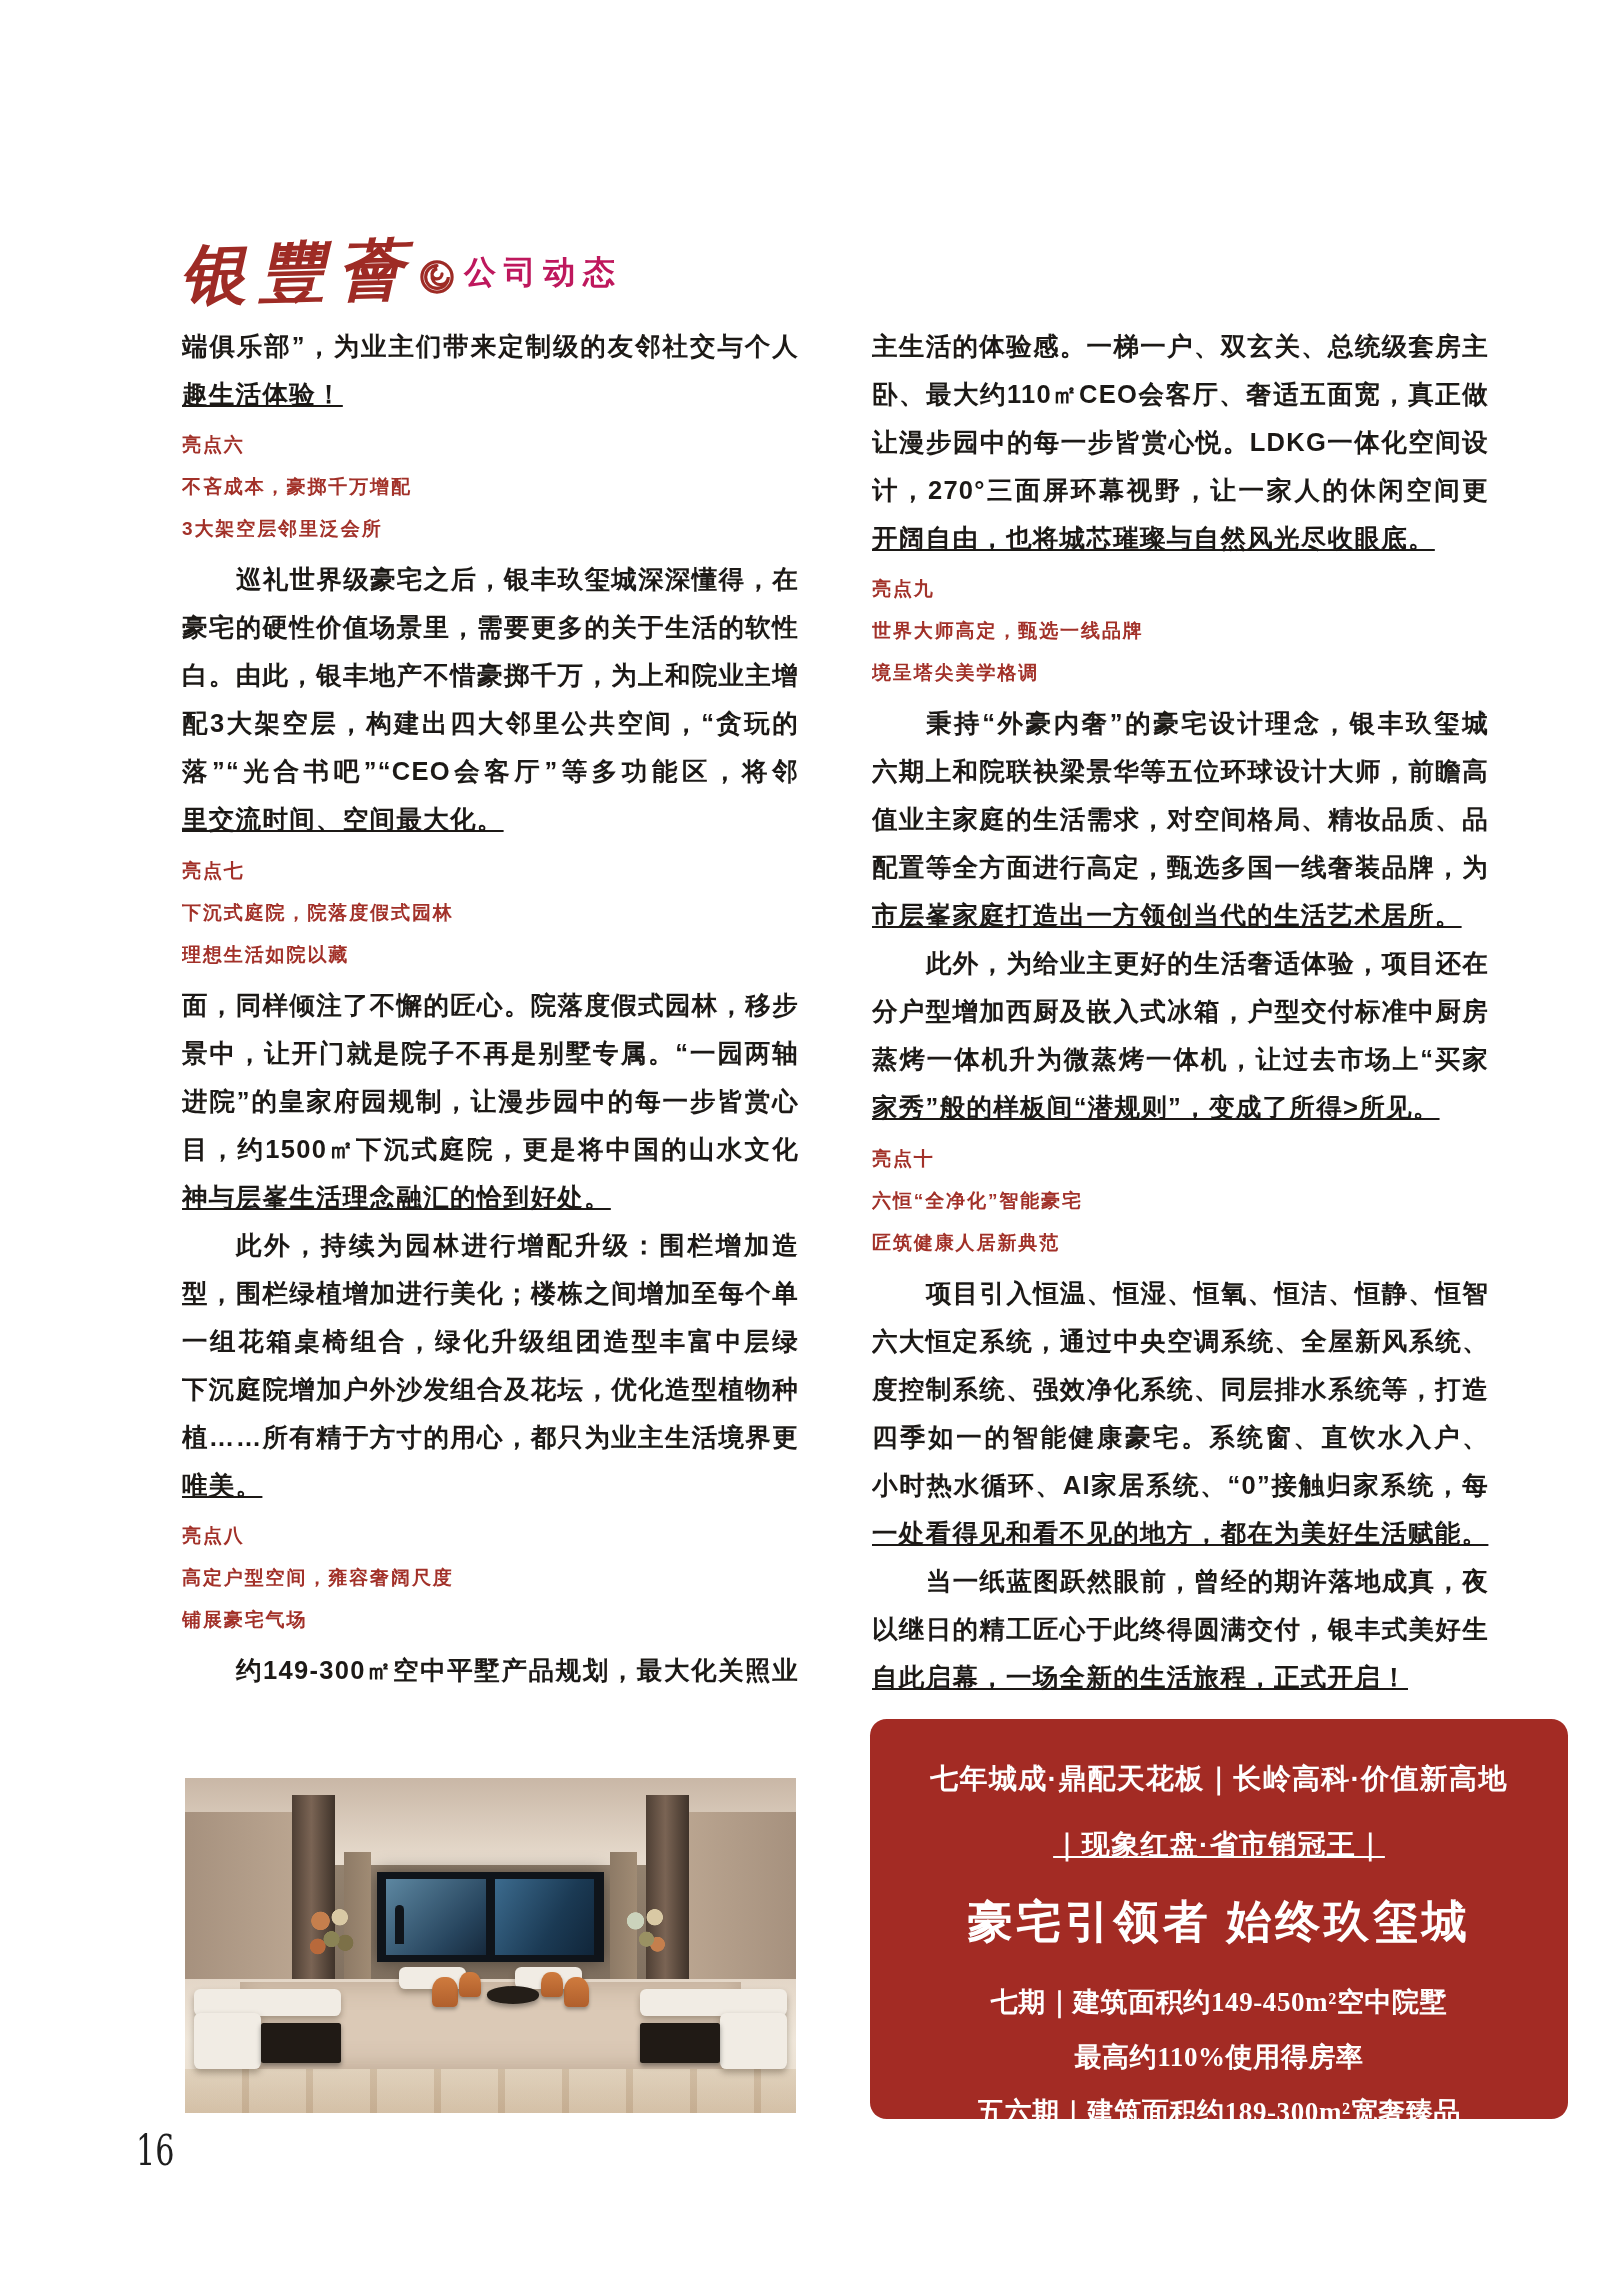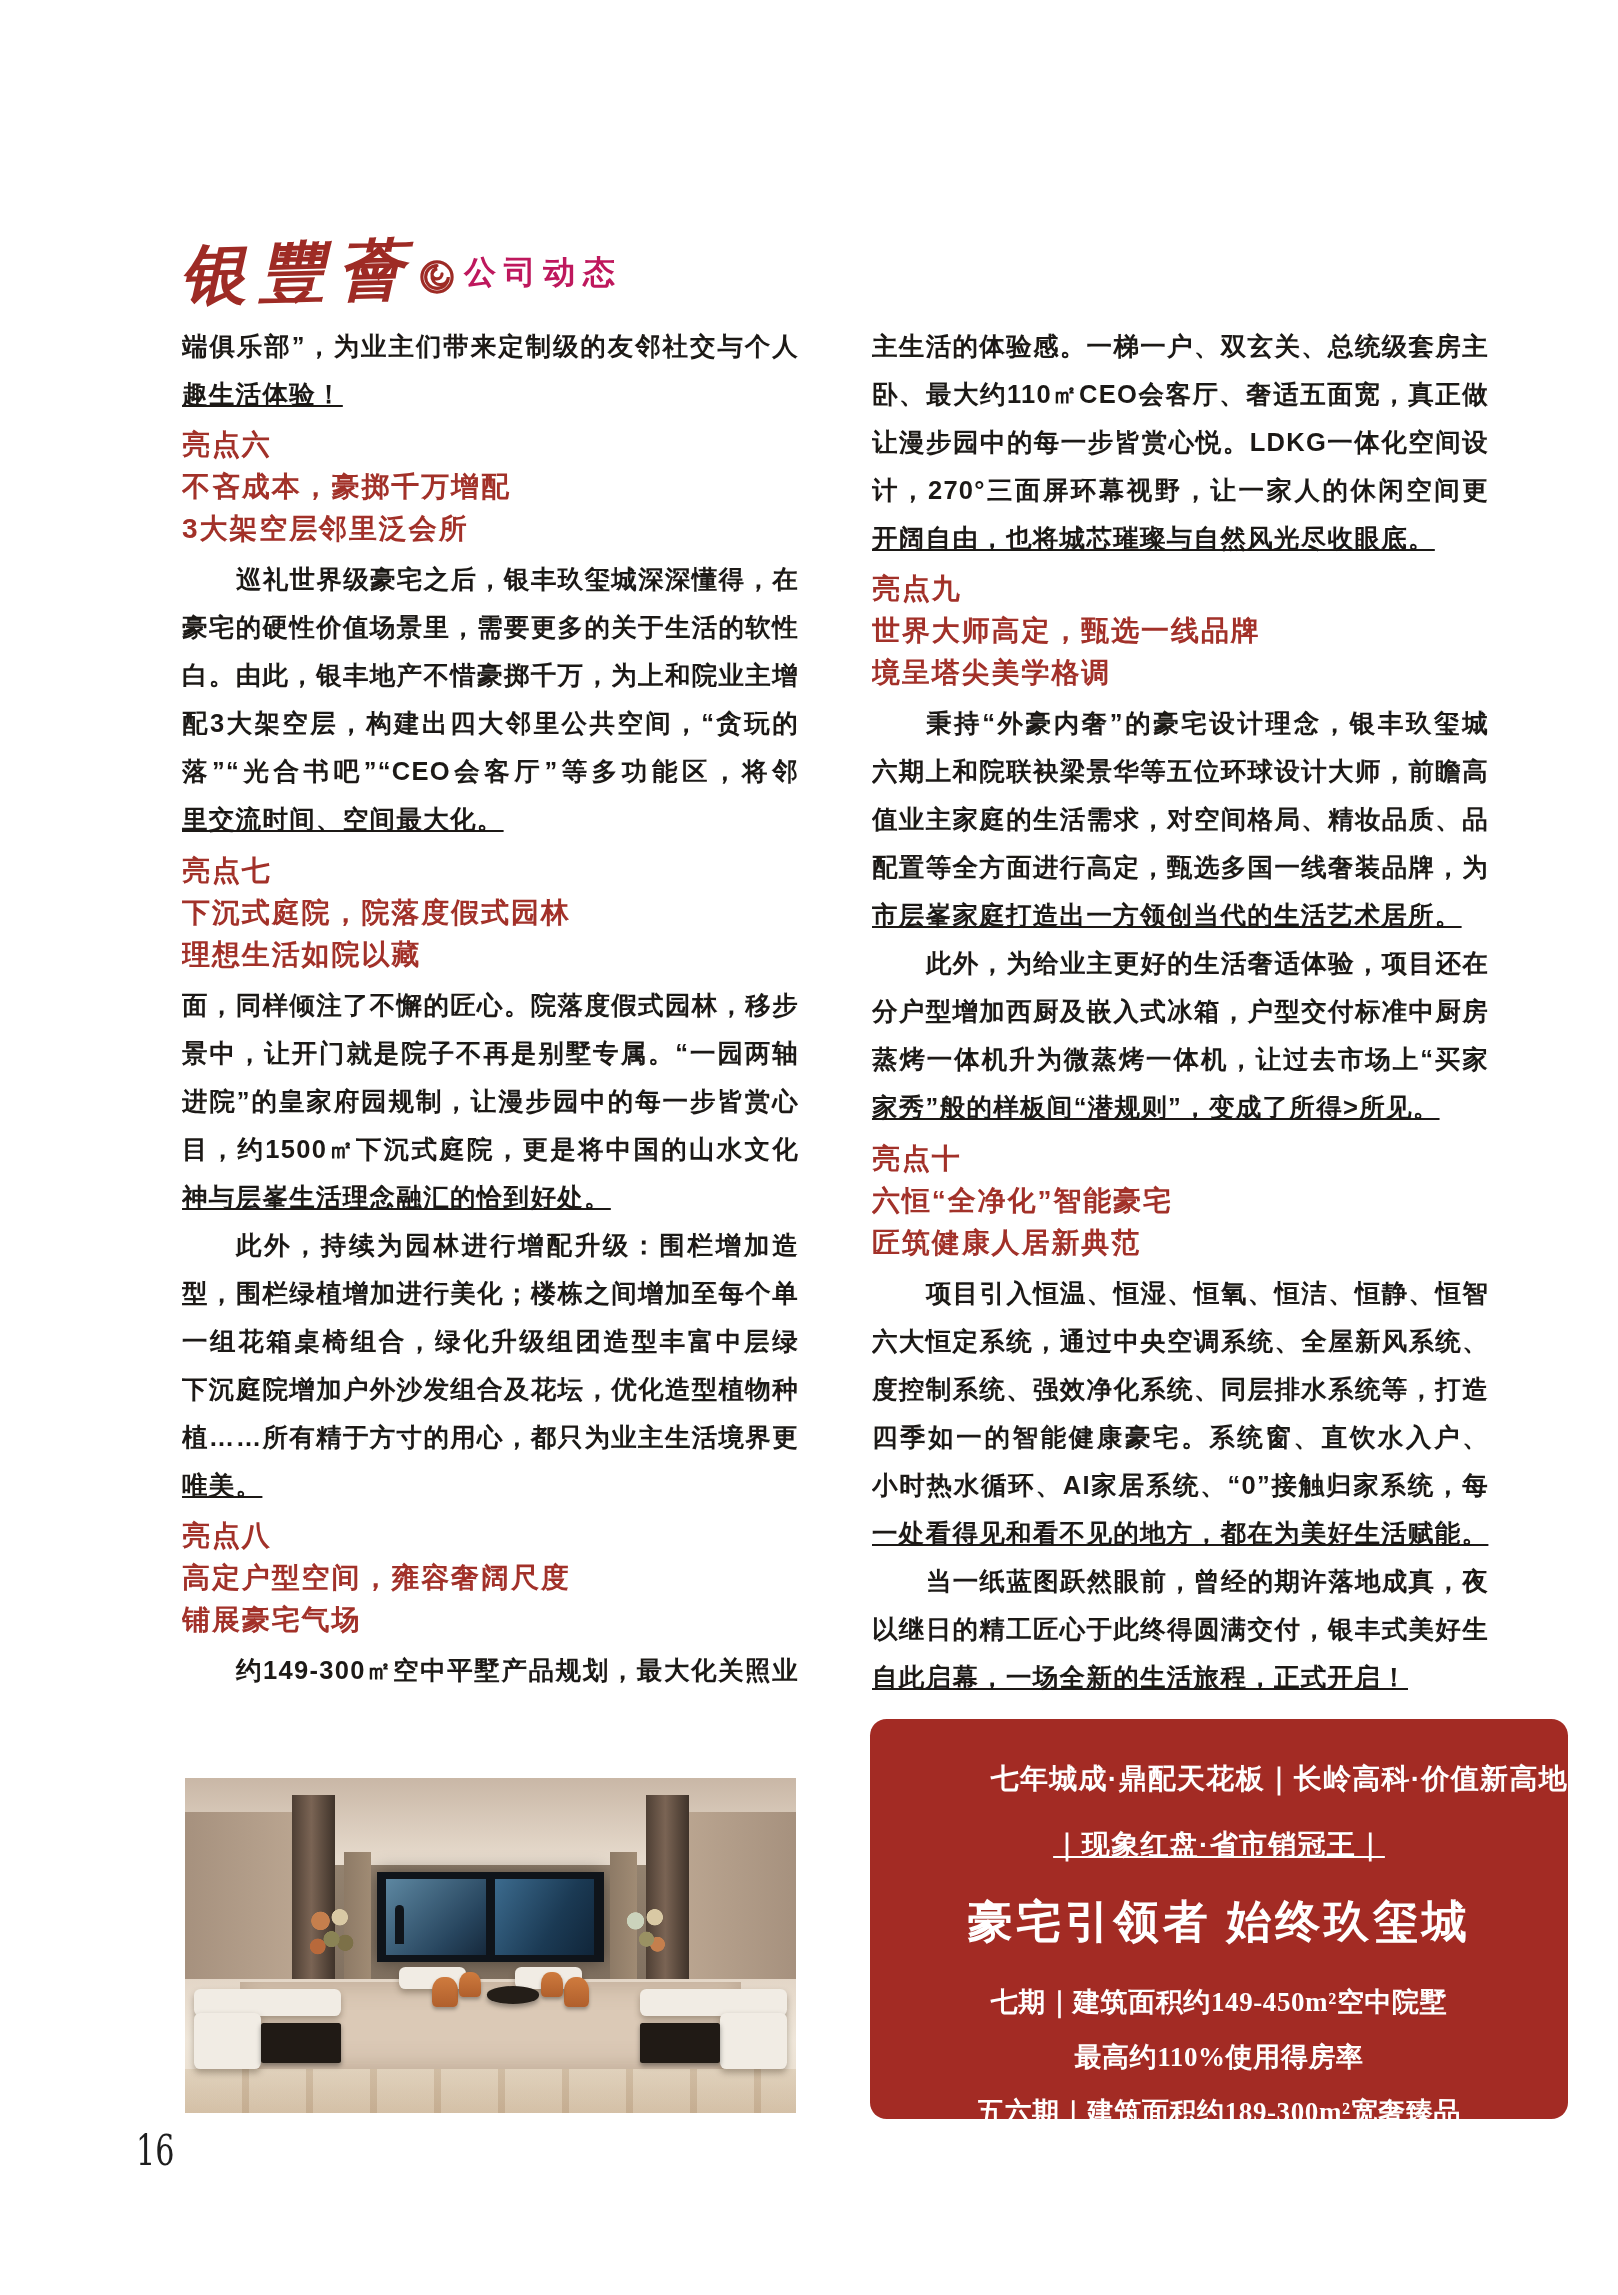--- a/index.html
+++ b/index.html
@@ -26,21 +26,21 @@
   .block{margin:0;}
   .block.heading{margin:6.4px 0 5.1px 0;}
   .line{
     font-size:25.5px; line-height:48px; height:48px; overflow:hidden;
     text-align:justify; text-align-last:justify; font-weight:600;
     letter-spacing:1.3px;
   }
   .line.no-just{text-align-last:left;text-decoration:underline;}
   .line.indent{padding-left:54px;}
   .heading .line{
-    color:#A23129; font-weight:800; font-size:28px; line-height:42px; height:42px;
+    color:#A23129; font-weight:800; font-size:19px; line-height:42px; height:42px;
     text-align:right; text-align-last:left; letter-spacing:1.9px;
   }
   
   .photo{position:absolute; left:185px; top:1778px; width:611px; height:335px; overflow:hidden; background:#cbbcae;}
   .photo *{position:absolute;}
   .ph-ceiling{left:0;top:0;width:100%;height:42%;background:linear-gradient(180deg,#c9b7a6 0%,#e5d9cb 55%,#f2e9dd 100%);}
   .ph-wall-l{left:0;top:10%;width:21%;height:58%;background:linear-gradient(90deg,#a6917e,#bda893);}
   .ph-wall-r{right:0;top:10%;width:21%;height:58%;background:linear-gradient(270deg,#a6917e,#bda893);}
   .ph-backwall{left:21%;top:26%;width:58%;height:40%;background:linear-gradient(180deg,#93826f,#7e6e5e);}
   .ph-screen{left:31.5%;top:28%;width:37%;height:27%;background:#0f141a;box-shadow:0 0 18px rgba(0,0,0,.45);}
@@ -82,21 +82,21 @@
   .ph-chair.c2{left:44.8%;top:57.8%;width:3.6%;height:7.5%;}
   .ph-chair.c3{left:62%;top:59.5%;width:4.2%;height:9%;}
   .ph-chair.c4{left:58.2%;top:57.8%;width:3.6%;height:7.5%;}
   .ph-ctable{left:49.5%;top:62%;width:8.5%;height:5.5%;background:#241e18;border-radius:50%/45%;box-shadow:0 3.2px 5.1px rgba(0,0,0,.35);}
   
   .promo{
     position:absolute; left:870px; top:1719px; width:698px; height:400px;
     background:#A32B24; border-radius:16.6px; color:#ffffff; text-align:center;
   }
   .promo-top{font-size:28px; font-weight:600; letter-spacing:1.3px;}
-  .promo-top.t1{margin-top:41px;text-align:right;}
+  .promo-top.t1{margin-top:41px;}
   .promo-top.t2{margin-top:28px;text-decoration:underline;}
   .promo-title{font-size:45px; font-weight:800; letter-spacing:3.8px; margin-top:28px; font-family:"Liberation Serif","DejaVu Serif",serif;}
   .promo-d{font-size:27px; font-weight:600; letter-spacing:0.6px; margin-top:19px; font-family:"Liberation Serif","DejaVu Serif",serif;}
   .promo-d.first{margin-top:32px;}
   
   .pagenum{
     position:absolute; left:136px; top:2126px; font-family:"DejaVu Serif", serif;
     font-size:42px; color:#1e1e1e; transform:scaleX(.72); transform-origin:left top;
   }
 </style>

